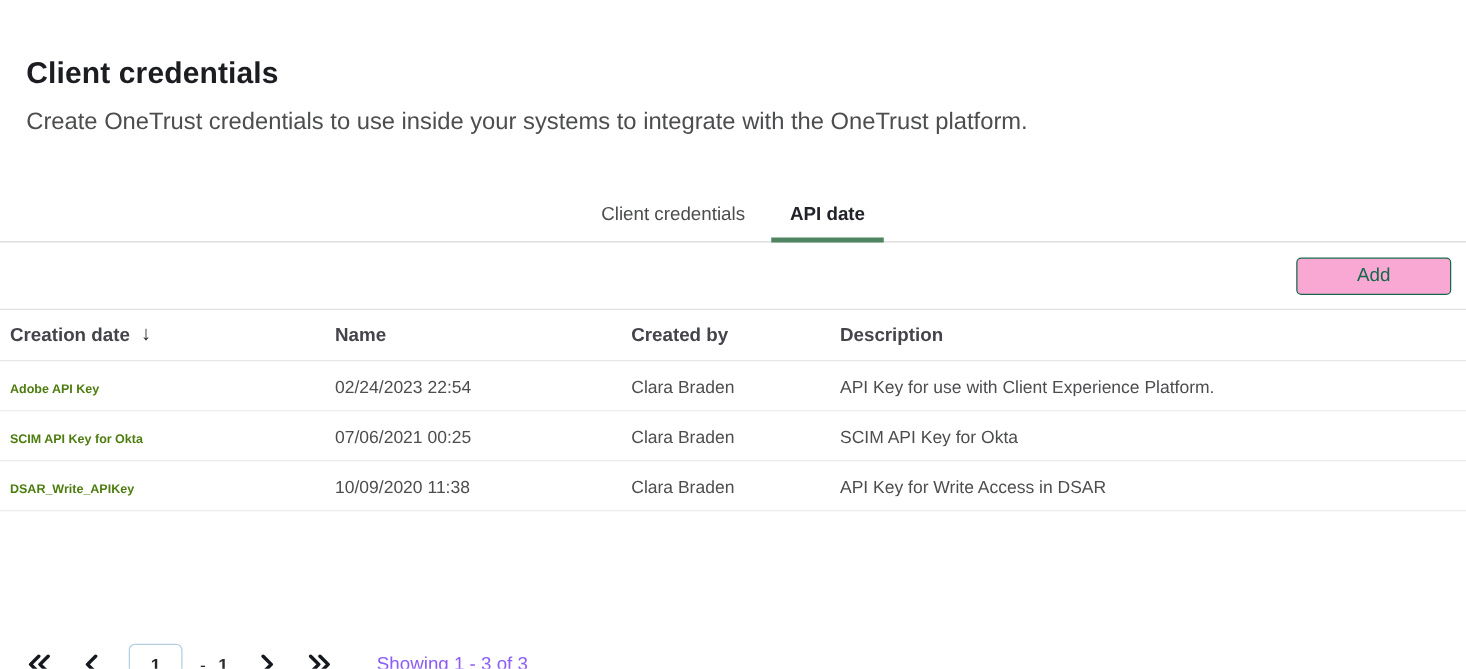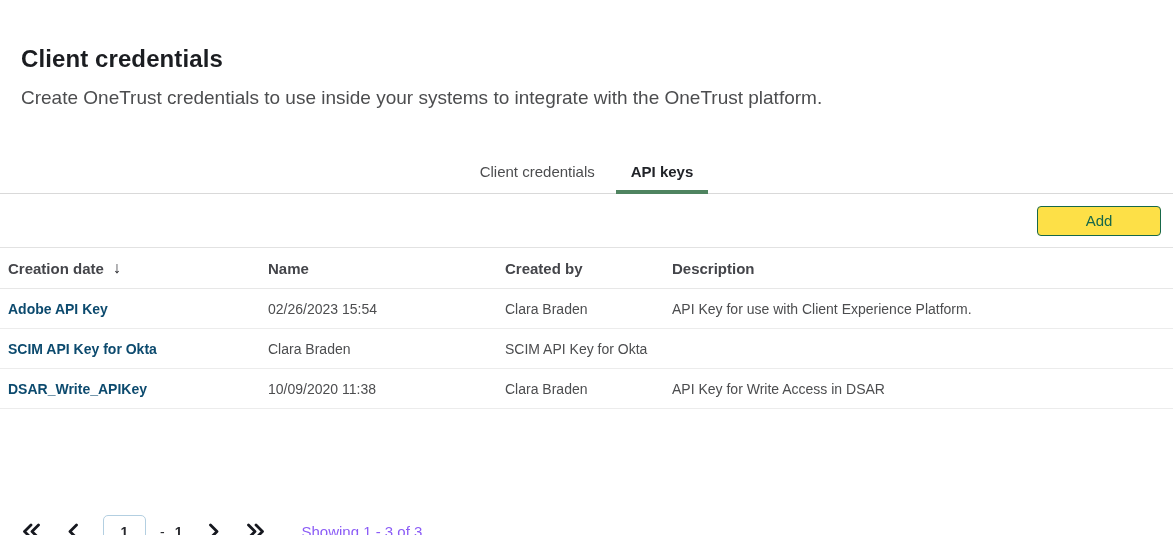--- a/index.html
+++ b/index.html
@@ -41,21 +41,21 @@
 
   
   .toolbar {
     height: 54px;
     border-bottom: 1px solid #e2e2e2;
     display: flex; justify-content: flex-end; align-items: center;
     padding-right: 12px;
   }
   .add-btn {
     width: 124px; height: 30px;
-    background: #fde047;
+    background: #f9a8d4;
     border: 1px solid #17684a; border-radius: 4px;
     color: #17684a; font-size: 15px; font-family: inherit;
     cursor: pointer;
   }
 
   
   .table { width: 100%; }
   .t-row {
     display: grid;
     grid-template-columns: 260px 237px 167px 1fr;
@@ -73,21 +73,21 @@
   .sort-arrow {
     margin-left: 9px; font-weight: 700; font-size: 16px; color: #26272c;
   }
   .t-body-row {
     height: 40px;
     border-bottom: 1px solid #ececec;
     font-size: 14px; color: #4c4d4f;
   }
   .cell { padding-right: 16px; white-space: nowrap; overflow: hidden; text-overflow: ellipsis; }
   .name-link {
-    color: #0c4a6e; font-weight: 700; font-size: 14px; text-decoration: none; cursor: pointer;
+    color: #4d7c0f; font-weight: 700; font-size: 10px; text-decoration: none; cursor: pointer;
   }
 
   
   .pagination {
     position: absolute; left: 18px; bottom: 10px;
     display: flex; align-items: center;
   }
   .pg-btn {
     background: none; border: none; cursor: pointer;
     display: flex; align-items: center; justify-content: center;
@@ -113,48 +113,49 @@
 
 <div class="page">
 
   <div class="page-header">
     <div class="page-title">Client credentials</div>
     <div class="page-subtitle">Create OneTrust credentials to use inside your systems to integrate with the OneTrust platform.</div>
   </div>
 
   <div class="tabs-bar">
     <button class="tab">Client credentials</button>
-    <button class="tab active">API keys</button>
+    <button class="tab active">API date</button>
   </div>
 
   <div class="toolbar">
     <button class="add-btn">Add</button>
   </div>
 
   <div class="table">
 
     <div class="t-row t-head">
       <div class="th cell">
         <span>Creation date</span>
         <span class="sort-arrow">↓</span>
       </div>
       <div class="th cell">Name</div>
       <div class="th cell">Created by</div>
       <div class="th cell">Description</div>
     </div>
 
     <div class="t-row t-body-row">
       <div class="cell"><a class="name-link">Adobe API Key</a></div>
-      <div class="cell">02/26/2023 15:54</div>
+      <div class="cell">02/24/2023 22:54</div>
       <div class="cell">Clara Braden</div>
       <div class="cell">API Key for use with Client Experience Platform.</div>
     </div>
 
     <div class="t-row t-body-row">
       <div class="cell"><a class="name-link">SCIM API Key for Okta</a></div>
+      <div class="cell">07/06/2021 00:25</div>
       <div class="cell">Clara Braden</div>
       <div class="cell">SCIM API Key for Okta</div>
     </div>
 
     <div class="t-row t-body-row">
       <div class="cell"><a class="name-link">DSAR_Write_APIKey</a></div>
       <div class="cell">10/09/2020 11:38</div>
       <div class="cell">Clara Braden</div>
       <div class="cell">API Key for Write Access in DSAR</div>
     </div>

